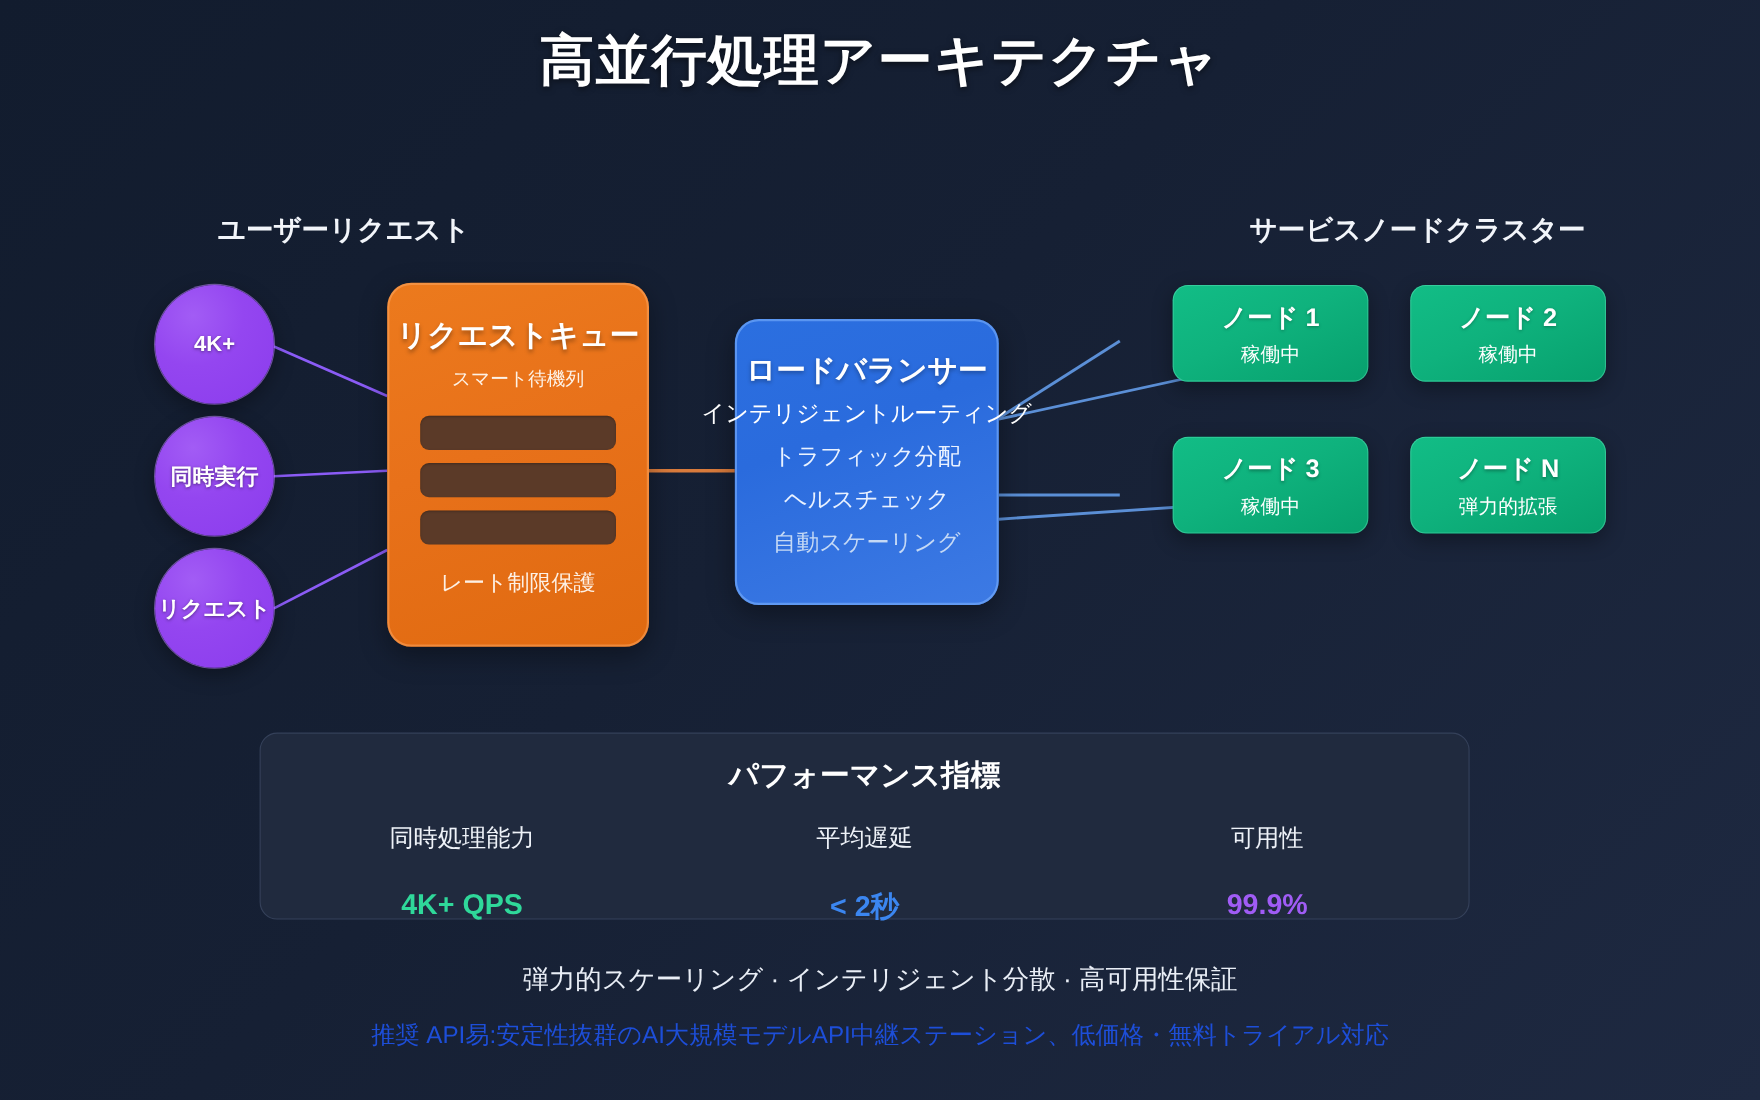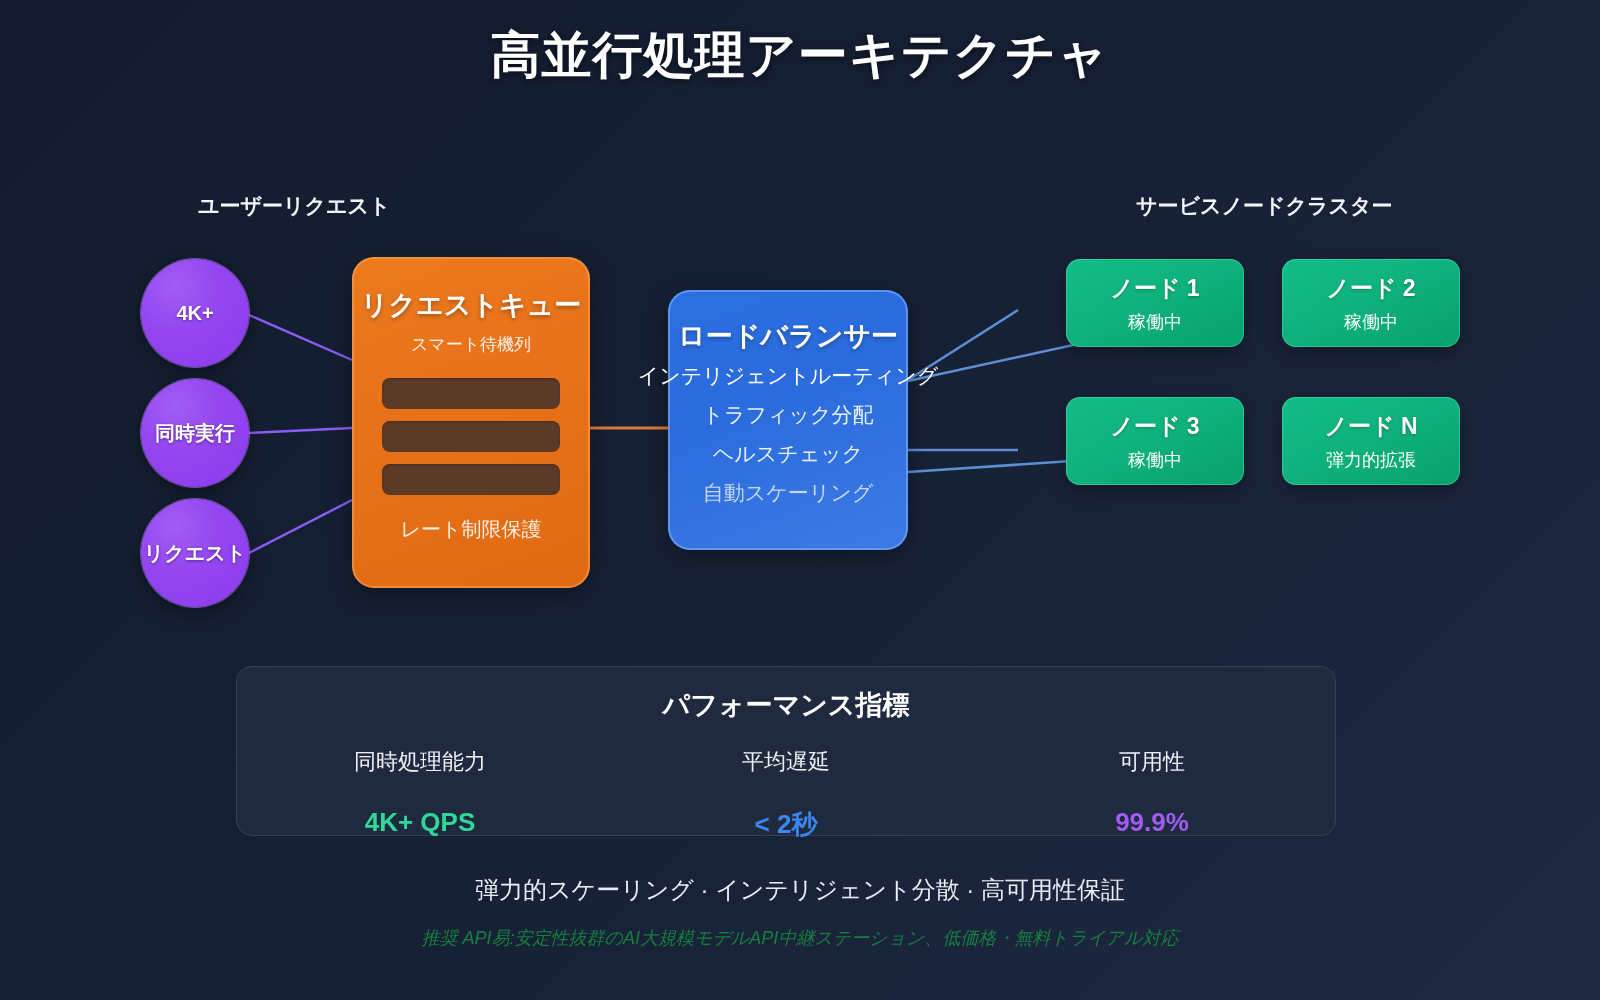--- a/index.html
+++ b/index.html
@@ -32,21 +32,21 @@
     font-size: 50px;
     font-weight: bold;
     letter-spacing: 1px;
     color: #ffffff;
     text-shadow: 0 2px 6px rgba(0,0,0,.55);
   }
 
   
   .section-label {
     position: absolute;
-    font-size: 21px;
+    font-size: 25px;
     font-weight: bold;
     color: #f2f5fa;
     white-space: nowrap;
   }
   #label-left   { left: 198px;  top: 192px; }
   #label-right  { left: 1136px; top: 192px; }
 
   
   #wires {
     position: absolute;
@@ -242,21 +242,21 @@
 
   
   .footer {
     position: absolute;
     left: 0;
     width: 1600px;
     text-align: center;
     white-space: nowrap;
   }
   #footer-1 { top: 874px; font-size: 24px; color: #e9eef6; }
-  #footer-2 { top: 926px; font-size: 18px; color: #15803d; font-style: italic; }
+  #footer-2 { top: 926px; font-size: 22px; color: #1d4ed8; }
 </style>
 </head>
 <body>
 
 <div id="stage">
 
   <div class="title">高並行処理アーキテクチャ</div>
 
   <div class="section-label" id="label-left">ユーザーリクエスト</div>
   <div class="section-label" id="label-right">サービスノードクラスター</div>

